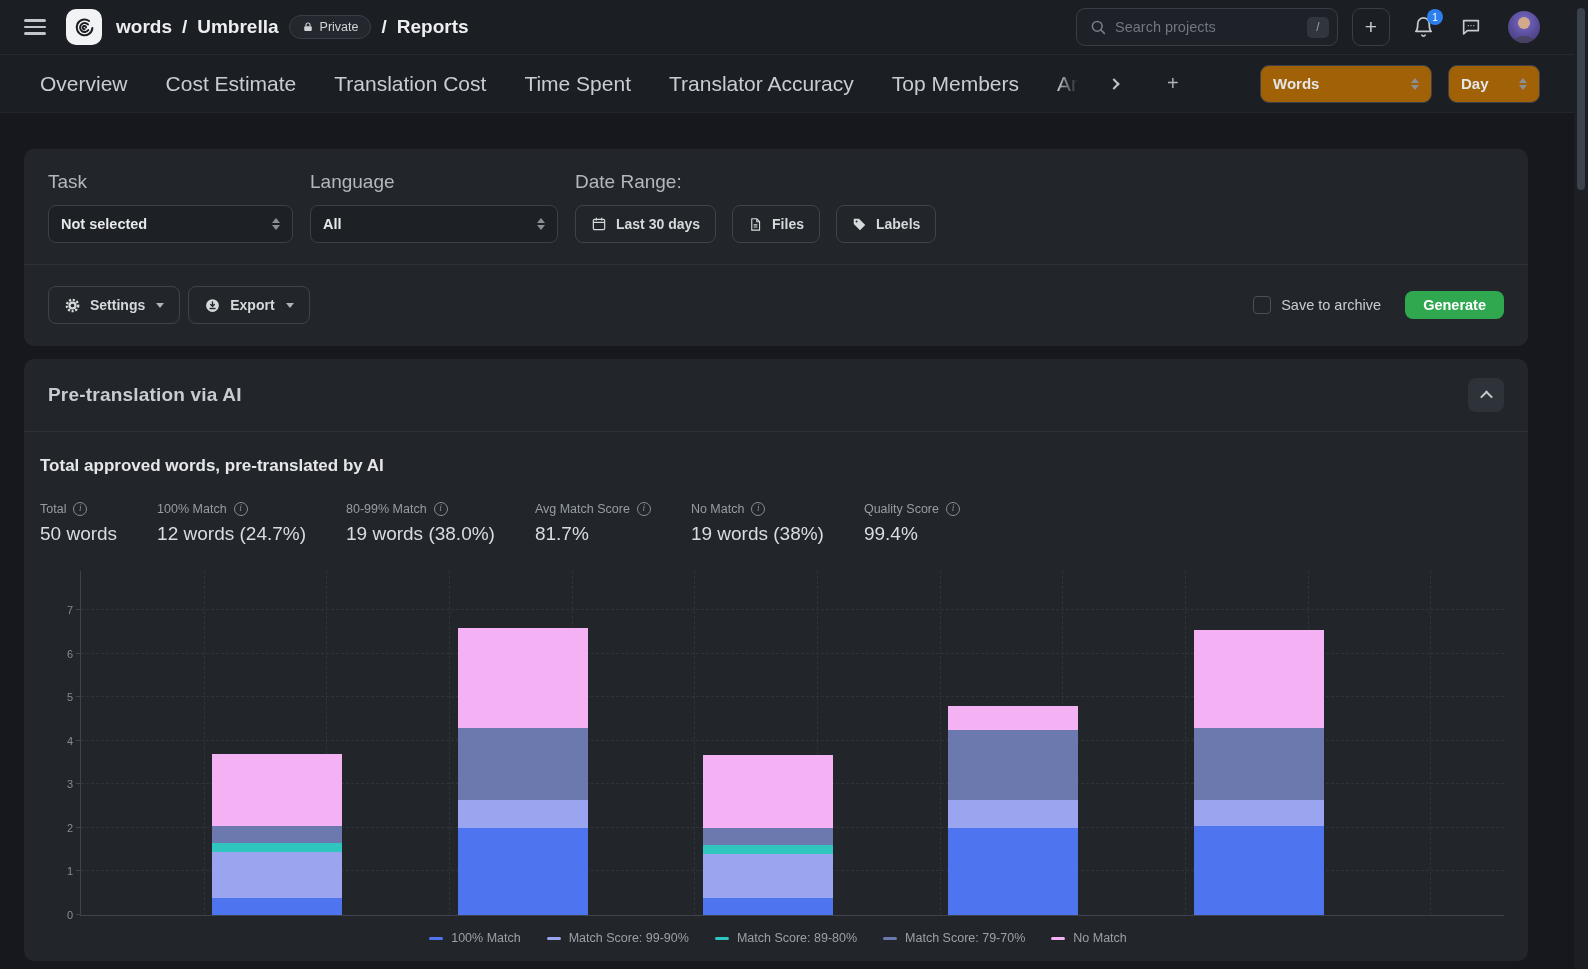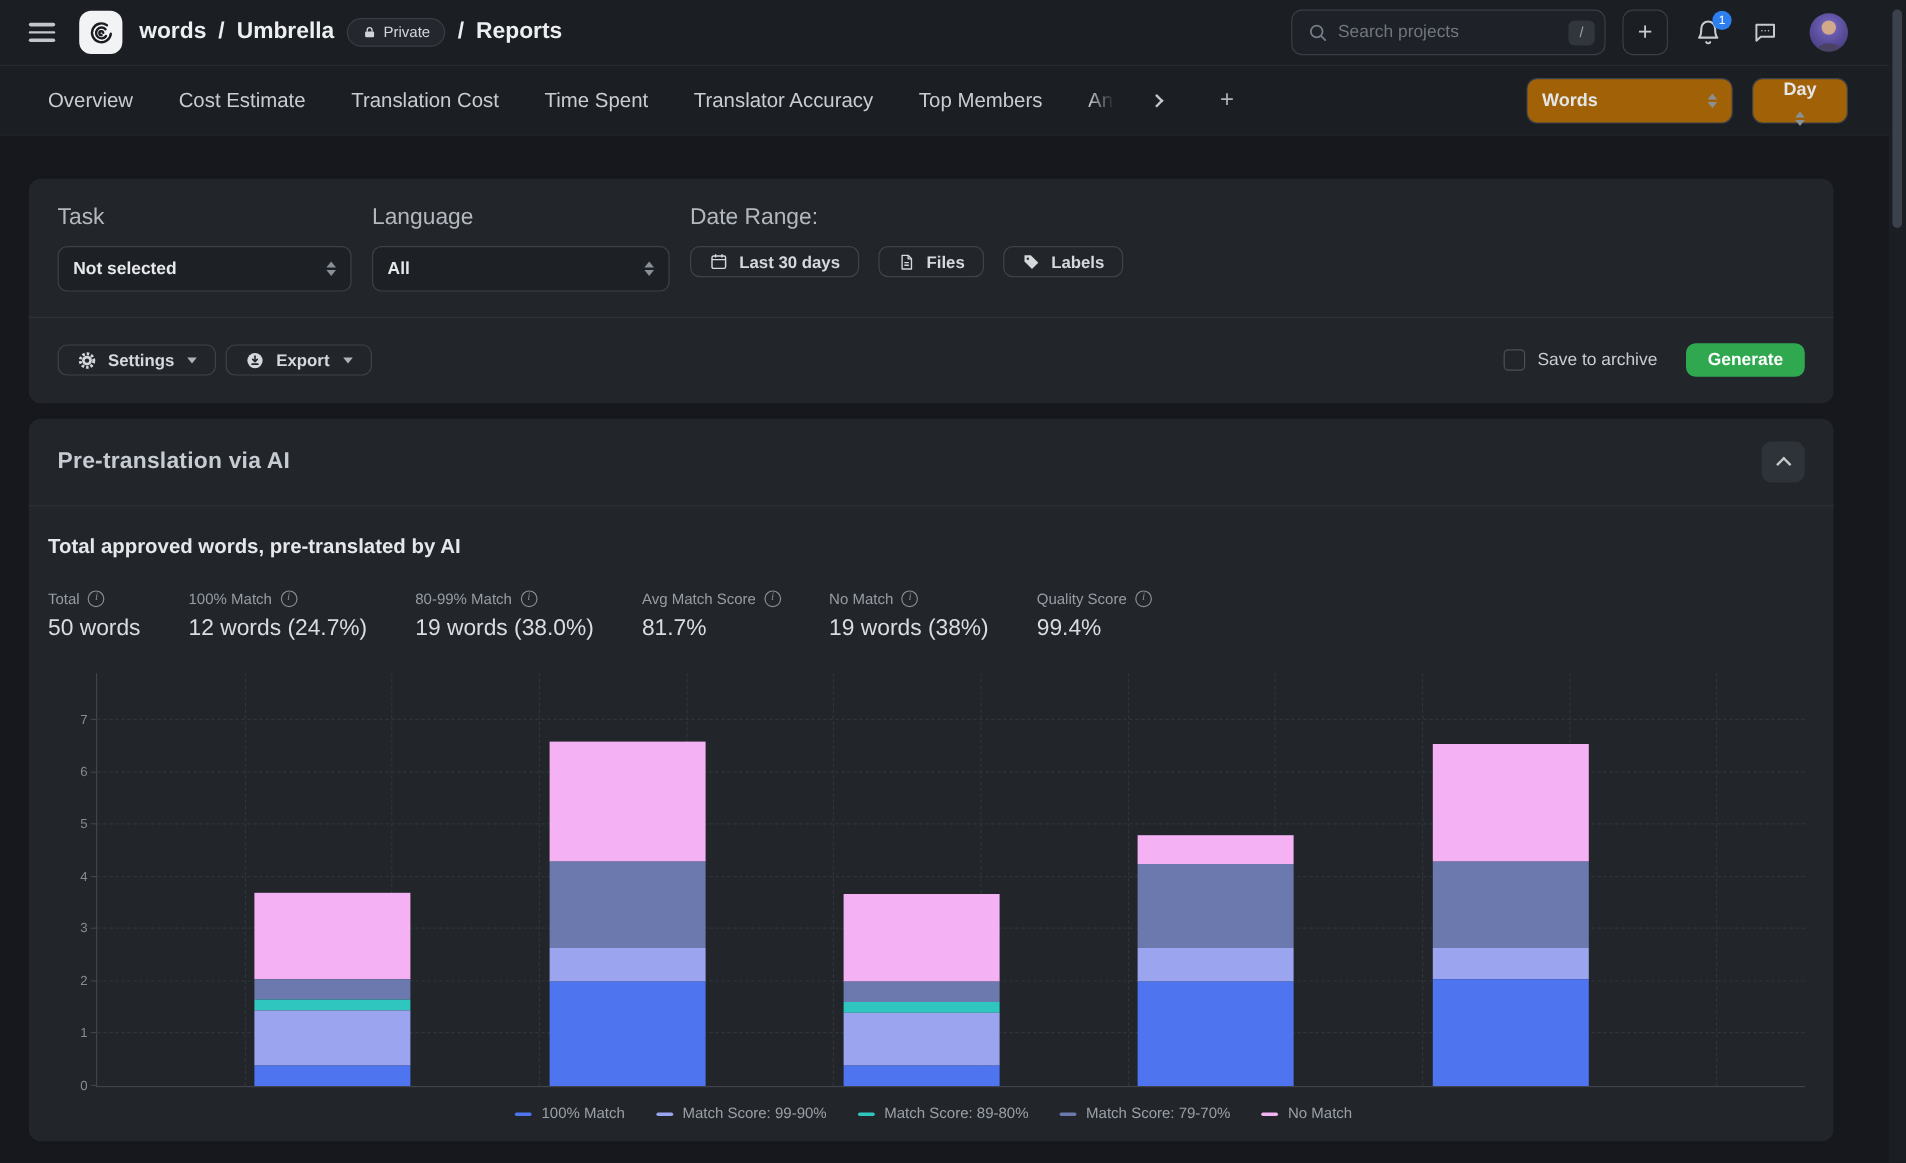--- a/index.html
+++ b/index.html
@@ -32,21 +32,21 @@
            border-radius:999px; font-size:10px; display:flex; align-items:center; justify-content:center; padding:0 4px; }
   .chat-wrap { width:26px; height:26px; display:flex; align-items:center; justify-content:center; margin-left:8px; cursor:pointer; }
   .avatar { width:32px; height:32px; border-radius:50%; margin-left:10px; position:relative; overflow:hidden; cursor:pointer;
             background:radial-gradient(circle at 50% 35%, #7b6cc9 0%, #574b97 55%, #413a75 100%); }
   .avatar::before { content:""; position:absolute; top:6px; left:10px; width:12px; height:12px; border-radius:50%; background:#d3a98c; }
   .avatar::after  { content:""; position:absolute; bottom:-9px; left:5px; width:22px; height:16px; border-radius:50%; background:#4a4163; }
 
   
   .tabsbar { height:58px; background:#1b1e23; border-bottom:1px solid #22252b;
              display:flex; align-items:center; gap:38px; padding:0 48px 0 40px; }
-  .tab { font-size:17px; color:#c9cdd2; cursor:pointer; white-space:nowrap; }
+  .tab { font-size:21px; color:#c9cdd2; cursor:pointer; white-space:nowrap; }
   .tab.active { color:#65c876; background:#263c2b; border:1px solid #3c5f43; border-radius:8px;
                 padding:9px 16px; }
   .tab.truncated { width:24px; overflow:hidden; position:relative; }
   .tab.truncated::after { content:""; position:absolute; inset:0; background:linear-gradient(90deg, rgba(27,30,35,0) 0%, #1b1e23 90%); }
   .tab-scroll-btn { width:22px; height:22px; display:flex; align-items:center; justify-content:center;
                     cursor:pointer; margin-left:-16px; }
   .chev-right { width:8px; height:8px; border-top:2px solid #c3c7cc; border-right:2px solid #c3c7cc; transform:rotate(45deg); }
   .tab-add { font-size:20px; color:#aeb3b9; cursor:pointer; margin-left:4px; }
   .tabsbar .selects { margin-left:auto; display:flex; gap:16px; }
   .select { height:38px; background:#a16207; border:1px solid #3c4149; border-radius:9px;
@@ -61,21 +61,21 @@
   
   .card { background:#22262b; border-radius:10px; margin:0 60px 0 24px; width:1504px; }
   .filter-card { margin-top:36px; padding:22px 24px; }
   .fields { display:flex; gap:17px; }
   .field .flabel { font-size:19px; color:#b3b8be; margin-bottom:12px; }
   .ctl-select { width:245px; height:38px; background:#1d2025; border:1px solid #3c4149; border-radius:8px;
                 display:flex; align-items:center; justify-content:space-between; padding:0 12px;
                 font-size:14.5px; color:#e6e8ea; font-weight:600; cursor:pointer; }
   .ctl-select.lang { width:248px; }
   .btnrow { display:flex; gap:16px; }
-  .obtn { height:26px; border:1px solid #3e434b; background:transparent; border-radius:8px; color:#d6d9dc;
+  .obtn { height:38px; border:1px solid #3e434b; background:transparent; border-radius:8px; color:#d6d9dc;
           font-size:14px; font-weight:600; display:flex; align-items:center; gap:9px; padding:0 15px;
           cursor:pointer; font-family:"Liberation Sans", sans-serif; }
   .caret { width:0; height:0; border-left:4.5px solid transparent; border-right:4.5px solid transparent;
            border-top:5.5px solid #aeb3b9; margin-left:2px; }
   .filter-divider { height:1px; background:#2d3138; margin:21px -24px; }
   .actions { display:flex; align-items:center; }
   .actions .left { display:flex; gap:8px; }
   .actions .right { margin-left:auto; display:flex; align-items:center; gap:24px; }
   .chk-group { display:flex; align-items:center; gap:10px; cursor:pointer; }
   .checkbox { width:18px; height:18px; border:1.5px solid #4a505a; border-radius:4px; background:transparent; }
@@ -194,21 +194,21 @@
     </span>
   <span class="tab-add">+</span>
   <div class="selects">
     <div class="select" style="width:172px;">
       <span>Words</span>
       <span class="updown">
           <i class="up"></i>
           <i class="down"></i>
         </span>
     </div>
-    <div class="select sm" style="width:80px;flex-direction:column;">
+    <div class="select sm" style="width:92px;">
       <span>Day</span>
       <span class="updown">
           <i class="up"></i>
           <i class="down"></i>
         </span>
     </div>
   </div>
 </nav>
 
 <section class="card filter-card">

